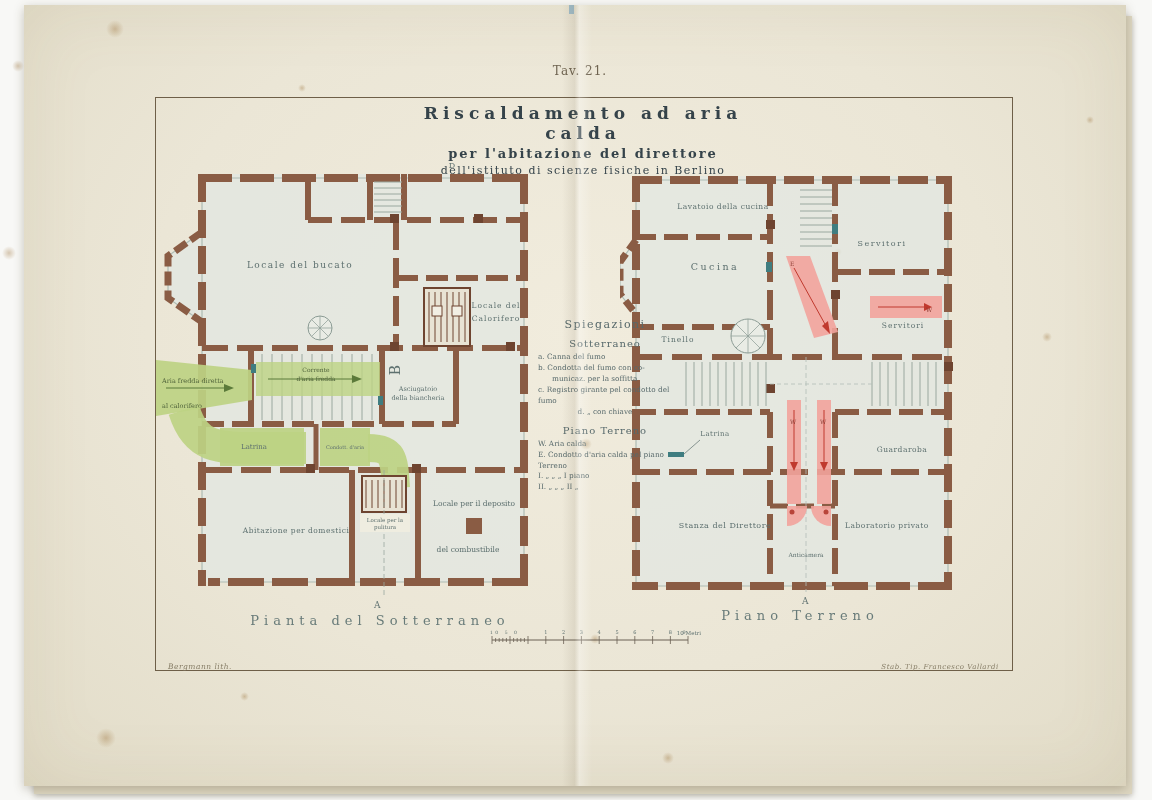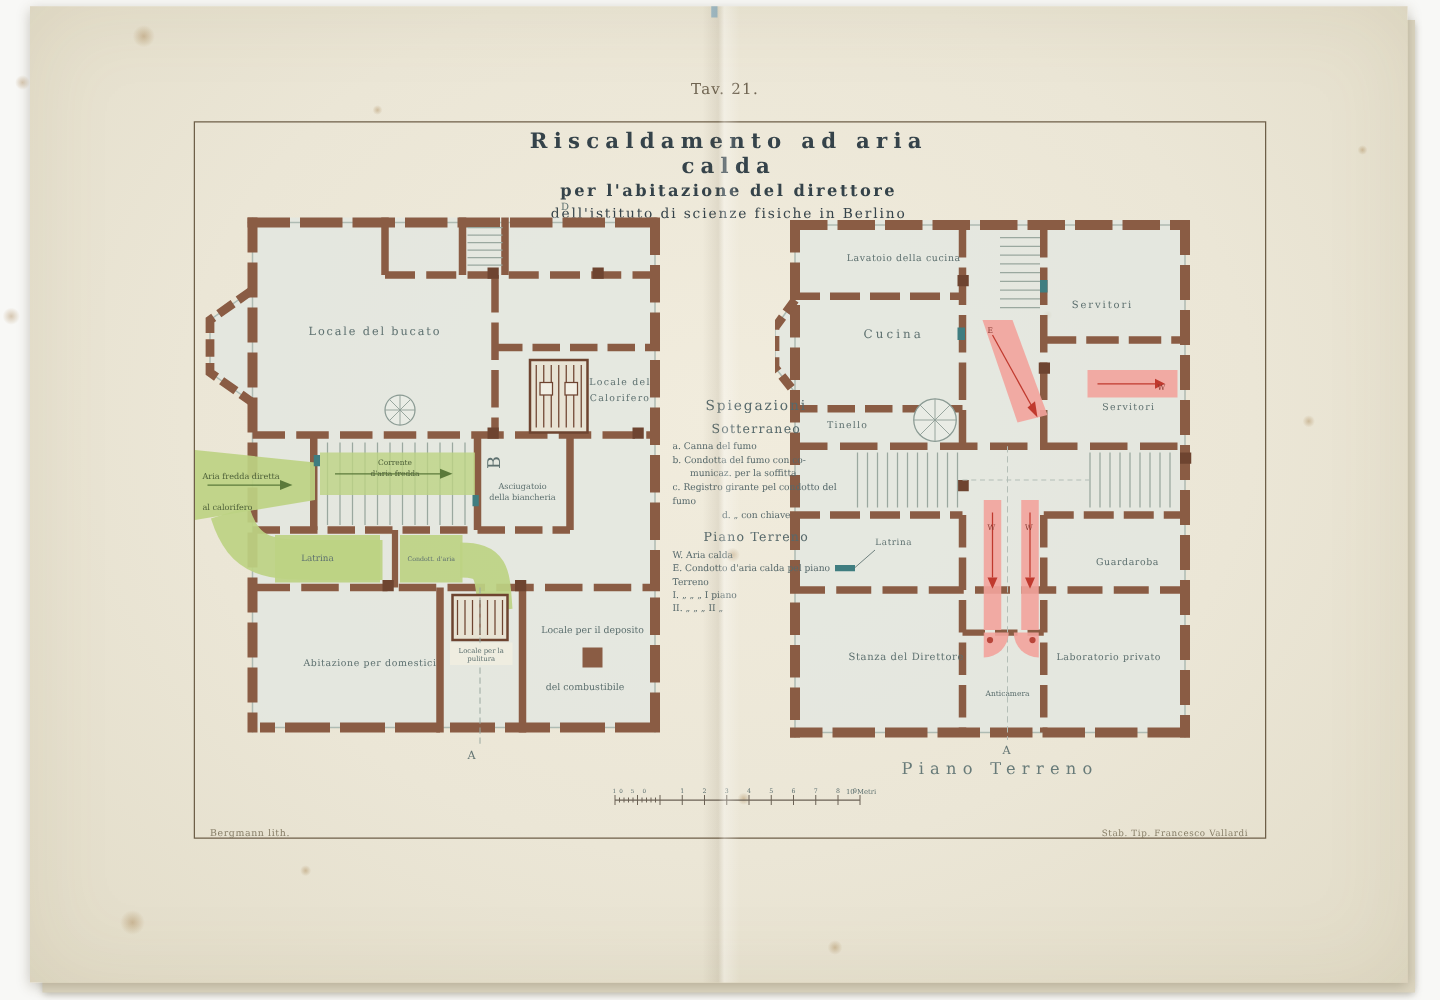--- a/index.html
+++ b/index.html
@@ -32,21 +32,21 @@
   .legend { position:absolute; left:538px; top:318px; width:134px; color:#57696b; text-align:center; }
   .legend .hd   { font-size:11px; letter-spacing:1.5px; }
   .legend .sec  { font-size:10px; letter-spacing:1px; margin-top:7px; margin-bottom:3px; }
   .legend .ln   { font-size:7.3px; line-height:1.5; text-align:left; }
   .legend .ind  { padding-left:14px; }
   .legend .ctr  { text-align:center; }
 
   .caption { position:absolute; color:#687b79; letter-spacing:5px; font-size:13px; text-align:center; }
   .marker  { position:absolute; color:#5f7170; font-size:9px; }
 
-  .credit { position:absolute; font-size:7.5px; color:#867d66; letter-spacing:.5px; }
+  .credit { position:absolute; font-size:7.5px; font-style:italic; color:#867d66; letter-spacing:.5px; }
 
   svg text { fill:#5d706f; font-family:"DejaVu Serif", serif; }
   svg .duct-txt { fill:#4e6139; }
   svg .warm-txt { fill:#8a3b32; }
 </style>
 </head>
 <body>
 <div id="stage">
 
   <div class="sheet-under"></div>
@@ -272,20 +272,21 @@
     <div class="ln">c. Registro girante pel condotto del fumo</div>
     <div class="ln ctr">d.  „  con chiave</div>
     <div class="sec">Piano Terreno</div>
     <div class="ln">W. Aria calda</div>
     <div class="ln">E. Condotto d'aria calda pel piano Terreno</div>
     <div class="ln">I.   „    „    „   I piano</div>
     <div class="ln">II.   „    „    „   II  „</div>
   </div>
 
   <span class="marker" style="left:374px;top:600px">A</span>
+  <div class="caption" style="left:240px;top:613px;width:280px">Pianta  del  Sotterraneo</div>
   <span class="marker" style="left:802px;top:596px">A</span>
   <div class="caption" style="left:700px;top:608px;width:200px">Piano  Terreno</div>
 
   <svg class="abs" style="left:486px;top:626px" width="216" height="22" viewBox="0 0 216 22">
     <line x1="6" y1="14" x2="202" y2="14" stroke="#6a6154" stroke-width="1"></line>
     <g stroke="#6a6154" stroke-width=".8">
       <path d="M6,10V18M9.6,12V16M13.2,12V16M16.8,12V16M20.4,12V16M24,10V18M27.6,12V16M31.2,12V16M34.8,12V16M38.4,12V16"></path>
       <path d="M42,10V18M59.8,10V18M77.6,10V18M95.4,10V18M113.2,10V18M131,10V18M148.8,10V18M166.6,10V18M184.4,10V18M202,10V18"></path>
     </g>
     <text x="4" y="8" font-size="4.5" letter-spacing="2.5" fill="#6a6154">10 5 0</text>

